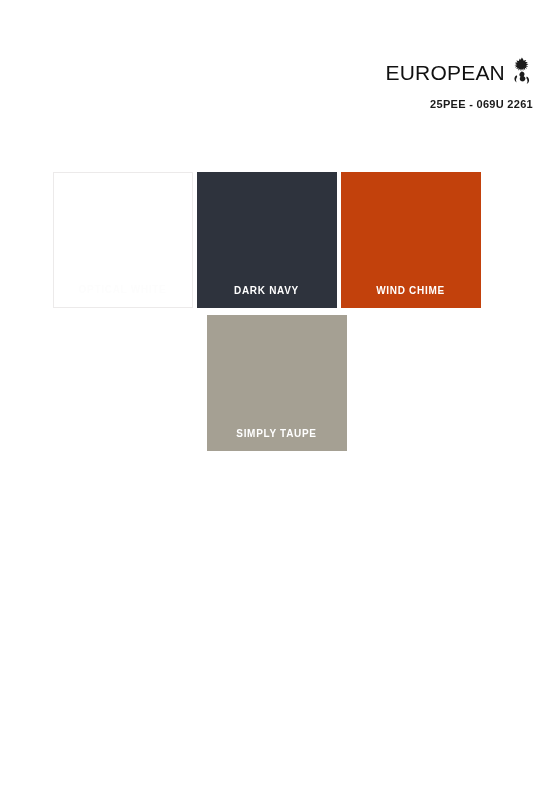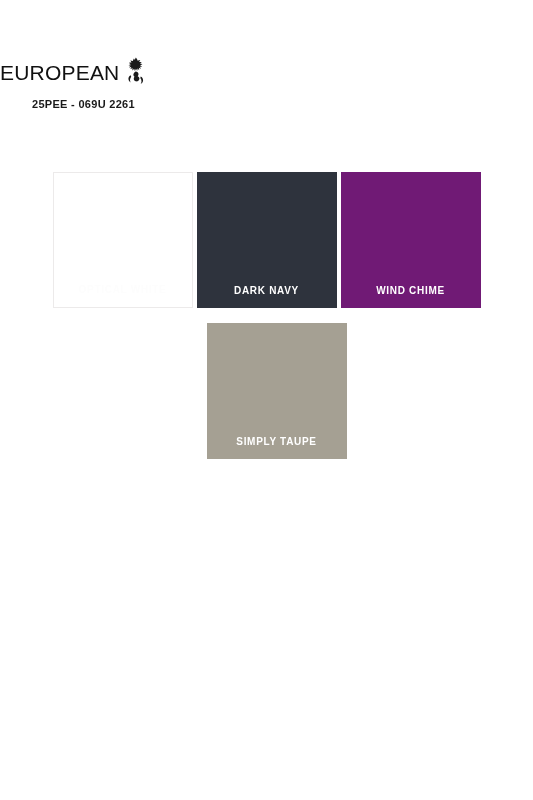--- a/index.html
+++ b/index.html
@@ -21,21 +21,21 @@
     inset: 0;
     background: #ffffff;
   }
 
   
   .brand-block {
     position: absolute;
     left: 0;
     right: 0;
     top: 58px;
-    text-align: left;
+    text-align: right;
   }
   .wordmark {
     display: inline-flex;
     align-items: center;
     justify-content: center;
     gap: 6px;
     white-space: nowrap;
   }
   .wordmark-text {
     font-size: 21px;
@@ -78,21 +78,21 @@
     left: 0;
     right: 0;
     top: 172px;
   }
   .swatch-row {
     display: flex;
     justify-content: center;
     gap: 4px;
   }
   .swatch-row + .swatch-row {
-    margin-top: 15px;
+    margin-top: 7px;
     padding-left: 20px;
   }
 
   .swatch {
     width: 140px;
     height: 136px;
     box-sizing: border-box;
     position: relative;
     display: flex;
     align-items: flex-end;
@@ -145,21 +145,21 @@
     <div class="swatch-row">
 
       <div class="swatch is-light" style="background:#FFFFFF">
         <span class="swatch-label">OPTICAL WHITE</span>
       </div>
 
       <div class="swatch" style="background:#2E333D">
         <span class="swatch-label">DARK NAVY</span>
       </div>
 
-      <div class="swatch" style="background:#701a75">
+      <div class="swatch" style="background:#c2410c">
         <span class="swatch-label">WIND CHIME</span>
       </div>
     </div>
 
     <div class="swatch-row">
 
       <div class="swatch" style="background:#A5A093">
         <span class="swatch-label">SIMPLY TAUPE</span>
       </div>
 

